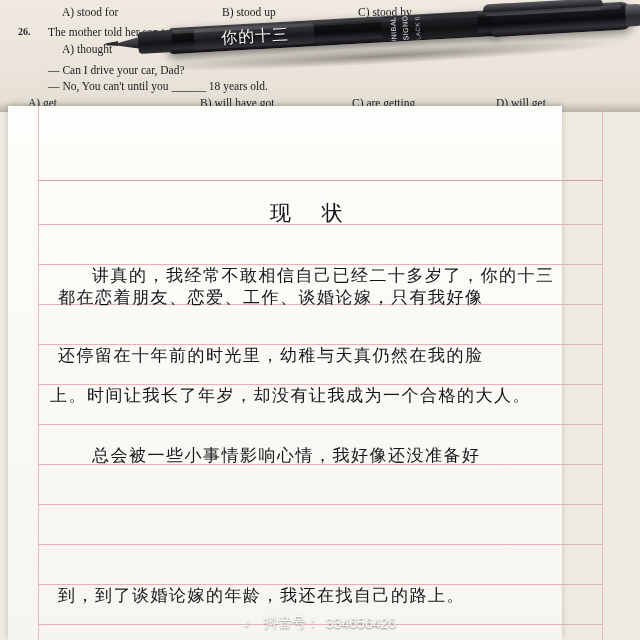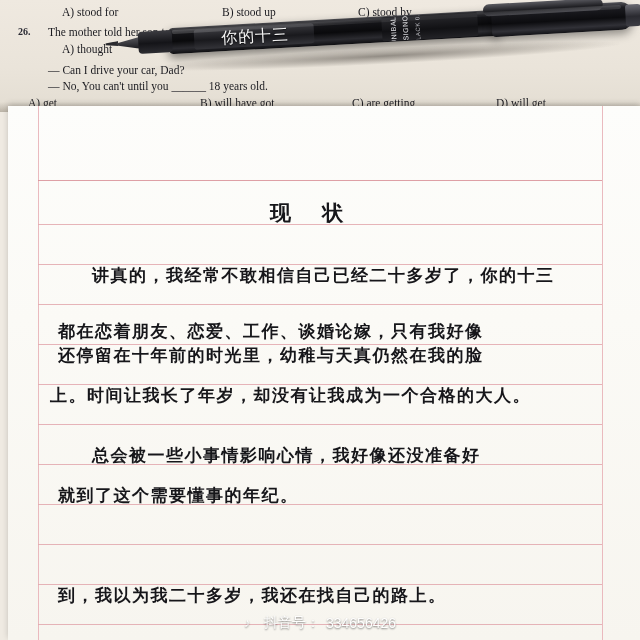--- a/index.html
+++ b/index.html
@@ -167,24 +167,23 @@
     letter-spacing: 1px;
     font-family: "DejaVu Sans", sans-serif;
     text-align: center;
     text-shadow: 0 1px 1px rgba(0,0,0,.6);
   }
 
   
   .note-page {
     position: absolute;
     left: 8px; top: 106px;
-    width: 632px; height: 534px;
+    width: 554px; height: 534px;
     background: linear-gradient(180deg, #fdfdfb 0%, #fbfaf6 40%, #f7f5ef 100%);
     box-shadow: 0 -2px 6px rgba(0,0,0,0.18);
-    font-weight: bold;
   }
   .rule {
     position: absolute;
     left: 30px;
     width: 564px;
     height: 1px;
     background: #e2a7ad;
     opacity: .85;
   }
   .rule.dark { background: #d88f97; }
@@ -293,28 +292,27 @@
     <div class="rule" style="top:318px;"></div>
     <div class="rule" style="top:358px;"></div>
     <div class="rule" style="top:398px;"></div>
     <div class="rule" style="top:438px;"></div>
     <div class="rule" style="top:478px;"></div>
     <div class="rule" style="top:518px;"></div>
 
     <div class="hw title" style="left:262px; top:93px;">现 状</div>
 
     <div class="hw body" style="left:84px;  top:158px;">讲真的，我经常不敢相信自己已经二十多岁了，你的十三</div>
-    <div class="hw body" style="left:50px;  top:214px;">都在恋着朋友、恋爱、工作、谈婚论嫁，只有我好像</div>
+    <div class="hw body" style="left:50px;  top:180px;">都在恋着朋友、恋爱、工作、谈婚论嫁，只有我好像</div>
     <div class="hw body" style="left:50px;  top:238px;">还停留在十年前的时光里，幼稚与天真仍然在我的脸</div>
     <div class="hw body" style="left:42px;  top:278px;">上。时间让我长了年岁，却没有让我成为一个合格的大人。</div>
 
     <div class="hw body" style="left:84px;  top:338px;">总会被一些小事情影响心情，我好像还没准备好</div>
-    <div class="hw body" style="left:50px;  top:378px;">就到了这个需要懂事的年纪。</div>
-
-    <div class="hw body" style="left:50px;  top:478px;">到，我以为我二十多岁，我还在找自己的路上。</div>
+
+    <div class="hw body" style="left:50px;  top:478px;">到，到了谈婚论嫁的年龄，我还在找自己的路上。</div>
   </div>
 
   <div class="watermark">
     <span class="note-icon">♪</span>
     <span>抖音号：</span>
     <span>334656426</span>
   </div>
 
 </div>
 

